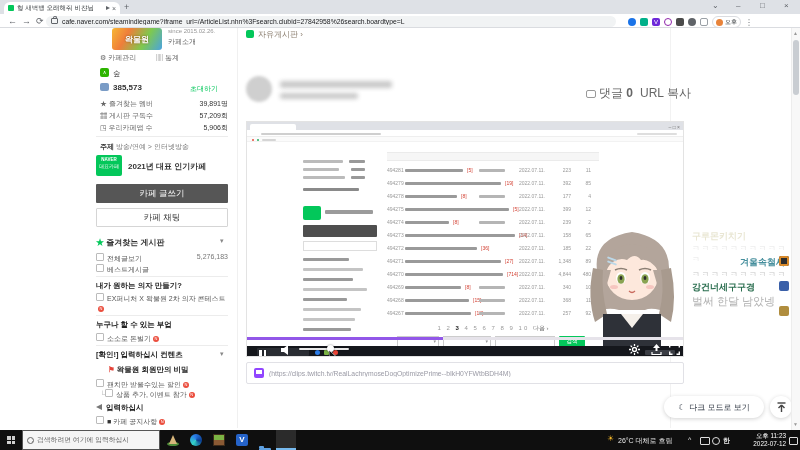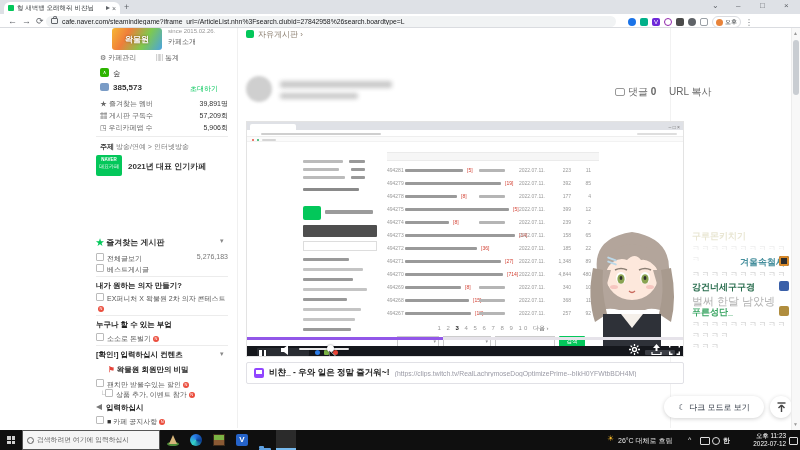--- a/index.html
+++ b/index.html
@@ -38,21 +38,21 @@
   .btn-light{left:96px;top:208px;width:132px;height:19px;background:#fff;border:1px solid #d5d5d5;color:#333;font-size:8.5px;display:flex;align-items:center;justify-content:center;box-sizing:border-box;border-radius:1px;}
   .divider{height:1px;background:#ececec;}
   .greenbadge{left:96px;top:155px;width:26px;height:21px;background:#03c75a;border-radius:2px;color:#fff;text-align:center;line-height:1;padding-top:3px;box-sizing:border-box;}
   .greenbadge .b1{font-size:4.5px;font-weight:bold;display:block;}
   .greenbadge .b2{font-size:5px;display:block;margin-top:1px;}
   
   .crumbic{display:inline-block;width:8px;height:8px;background:#03c75a;border-radius:2px;margin-right:4px;vertical-align:-1px;}
   .posttitle{left:246px;top:38px;width:430px;font-size:15.5px;line-height:21px;color:#333;}
   .blurbar{background:#c9c9c9;border-radius:2px;filter:blur(2px);}
   .blurava{left:246px;top:76px;width:26px;height:26px;border-radius:50%;background:#cfcfcf;filter:blur(1.5px);}
-  .meta{font-size:10px;color:#666;margin-left:29px;}
+  .meta{font-size:12px;color:#666;}
   .bubble{display:inline-block;width:8px;height:6px;border:1px solid #999;border-radius:2px;margin-right:3px;vertical-align:-1px;}
   
   .video{left:246px;top:121px;width:438px;height:236px;background:#fff;border:1px solid #e3e3e3;box-sizing:border-box;overflow:hidden;}
   .v-chrome{left:0;top:0;width:100%;height:8px;background:#dfe1e6;}
   .v-tab{left:3px;top:2px;width:46px;height:6px;background:#fff;border-radius:2px 2px 0 0;}
   .v-url{left:0;top:8px;width:100%;height:7px;background:#fff;border-bottom:1px solid #eee;box-sizing:border-box;}
   .v-bm{left:0;top:15px;width:100%;height:5px;background:#fbfbfb;border-bottom:1px solid #f2f2f2;box-sizing:border-box;}
   .bar{position:absolute;background:#b9b9b9;border-radius:1px;}
   .vrow{position:absolute;width:212px;height:13px;}
   .vnum{position:absolute;left:0;top:3px;font-size:5px;color:#9a9a9a;}
@@ -170,20 +170,22 @@
 
   <div class="abs divider" style="left:96px;top:136px;width:132px;"></div>
   <div class="abs" style="left:100px;top:142px;font-size:7px;color:#777;"><b style="color:#333;">주제</b> <span>방송/연예 &gt; 인터넷방송</span></div>
 
   <div class="abs greenbadge">
     <span class="b1">NAVER</span>
     <span class="b2">대표카페</span>
   </div>
   <div class="abs" style="left:128px;top:161px;font-size:8px;font-weight:bold;color:#333;">2021년 대표 인기카페</div>
 
+  <div class="abs btn-dark">카페 글쓰기</div>
+  <div class="abs btn-light">카페 채팅</div>
 
   <div class="abs" style="left:96px;top:237px;font-size:8px;font-weight:bold;color:#333;"><span style="color:#03c75a;">★</span> <span>즐겨찾는 게시판</span></div>
   <div class="abs" style="left:220px;top:237px;font-size:7px;color:#888;">▾</div>
 
   <div class="abs s-item" style="left:96px;top:253px;"><span class="boardic"></span><span>전체글보기</span></div>
   <div class="abs" style="left:178px;top:253px;width:50px;font-size:7px;color:#777;text-align:right;">5,276,183</div>
   <div class="abs s-item" style="left:96px;top:264px;"><span class="boardic"></span><span>베스트게시글</span></div>
 
   <div class="abs divider" style="left:96px;top:276px;width:132px;"></div>
   <div class="abs s-bold" style="left:96px;top:281px;">내가 원하는 의자 만들기?</div>
@@ -439,43 +441,37 @@
           <path d="M0.7 3.5 L0.7 0.7 L3.5 0.7"></path>
           <path d="M7.5 0.7 L10.3 0.7 L10.3 3.5"></path>
           <path d="M10.3 7.5 L10.3 10.3 L7.5 10.3"></path>
           <path d="M3.5 10.3 L0.7 10.3 L0.7 7.5"></path>
         </g>
     </svg>
   </div>
 
   <div class="abs linkbox">
     <span class="twitchic"></span>
-    <span class="linktitle">비챤_ - 우와 일은 정말 즐거워~!</span>
     <span class="linkurl">(https://clips.twitch.tv/RealLachrymoseDogOptimizePrime--bIkH0YFWtbBDH4M)</span>
   </div>
 
   <div class="abs" style="left:692px;top:230px;width:100px;opacity:.45;filter:blur(.5px);">
     <div class="chat-user" style="color: rgb(207, 201, 160);">구루몬키치기</div>
     <div class="chat-k">ㅋㅋㅋㅋㅋㅋㅋㅋㅋㅋㅋ</div>
   </div>
   <div class="abs" style="left:692px;top:256px;width:100px;">
     <div class="chat-user" style="color: rgb(70, 143, 157); margin-left: 48px;">겨울속철새</div>
     <div class="chat-k">ㅋㅋㅋㅋㅋㅋㅋㅋㅋㅋ</div>
   </div>
   <span class="chat-badge" style="left:779px;top:256px;background:#2d2d2d;box-shadow:inset 0 0 0 2px #d98a2b;"></span>
   <div class="abs" style="left:692px;top:281px;width:100px;">
     <div class="chat-user" style="color: rgb(42, 110, 79);">강건너세구구경</div>
     <div class="chat-msg">벌써 한달 남았넹</div>
   </div>
   <span class="chat-badge" style="left:779px;top:281px;background:#3a5fa8;"></span>
-  <div class="abs" style="left:692px;top:306px;width:104px;">
-    <div class="chat-user" style="color: rgb(58, 165, 99);">푸른성단_</div>
-    <div class="chat-k">ㅋㅋㅋㅋㅋㅋㅋㅋㅋㅋㅋㅋㅋㅋ</div>
-    <div class="chat-k">ㅋㅋㅋ</div>
-  </div>
   <span class="chat-badge" style="left:779px;top:306px;background:#b08d3e;"></span>
 
   <div class="abs darkpill">
     <span>☾</span>
     <span>다크 모드로 보기</span>
   </div>
   <div class="abs topbtn">
     <svg width="9" height="10" viewBox="0 0 9 10">
       <line x1="0.5" y1="1" x2="8.5" y2="1" stroke="#444" stroke-width="1.4"></line>
       <path d="M4.5 3 L4.5 10 M4.5 3 L1.5 6 M4.5 3 L7.5 6" stroke="#444" stroke-width="1.4" fill="none"></path>

